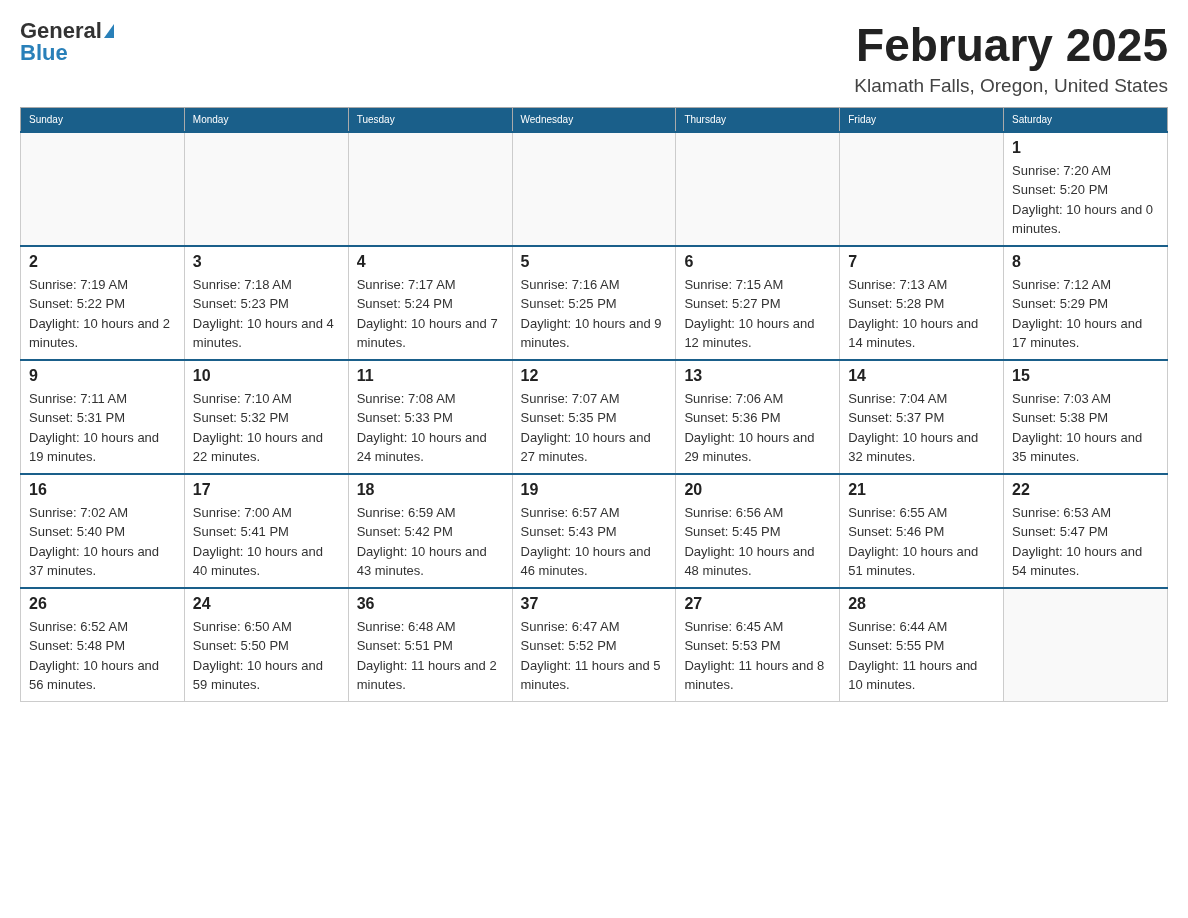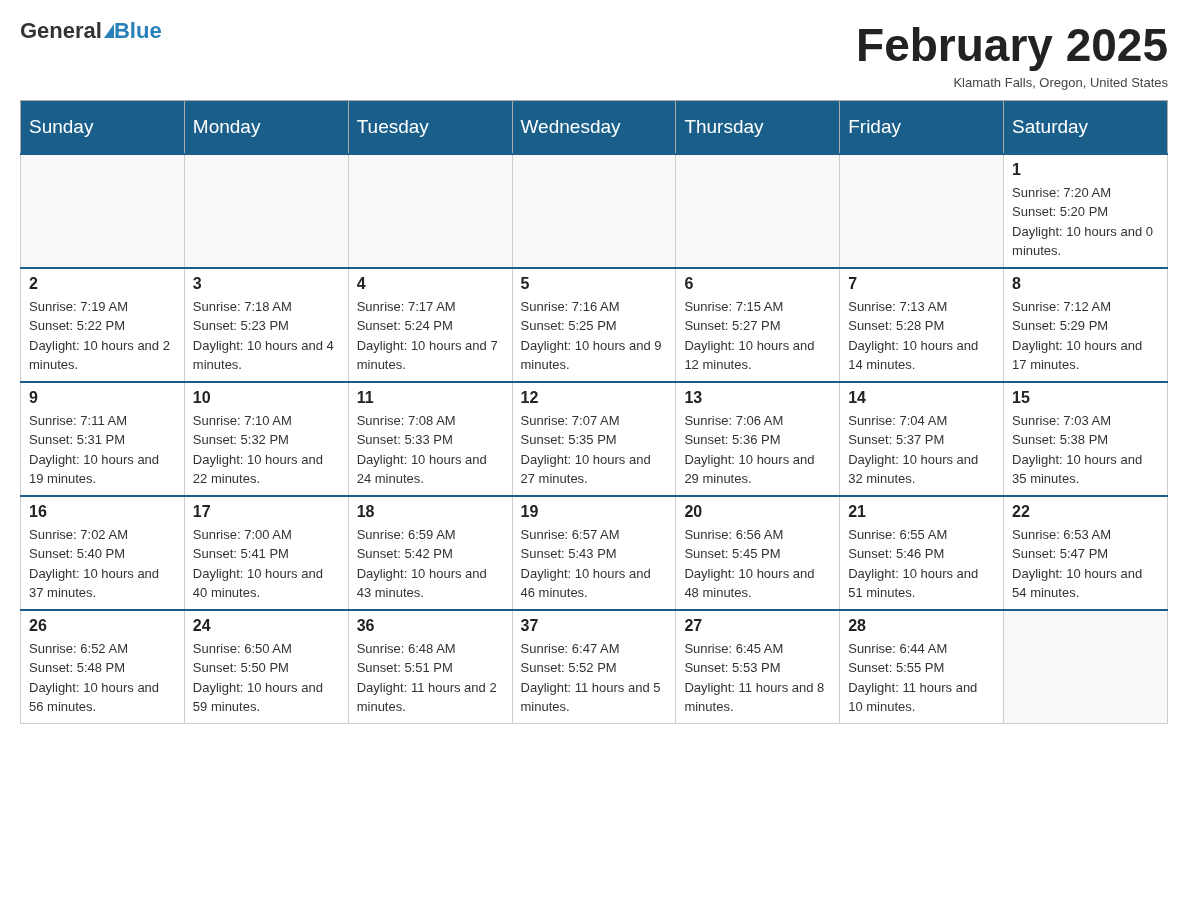--- a/index.html
+++ b/index.html
@@ -11,21 +11,21 @@
       min-height: 918px;
     }
     .header {
       display: flex;
       justify-content: space-between;
       align-items: flex-start;
       margin-bottom: 10px;
     }
     .logo {
       display: flex;
-      flex-direction: row;
+      flex-direction: column;
       align-items: flex-start;
     }
     .logo-general {
       font-size: 22px;
       font-weight: bold;
       color: #333;
       line-height: 1;
     }
     .logo-blue {
       font-size: 22px;
@@ -45,34 +45,34 @@
     .title-section {
       text-align: right;
     }
     .month-title {
       font-size: 46px;
       font-weight: bold;
       color: #222;
       line-height: 1.1;
     }
     .location {
-      font-size: 13px;
+      font-size: 19px;
       color: #444;
       margin-top: 4px;
     }
     .calendar {
       width: 100%;
       border-collapse: collapse;
       border: 1px solid #aaa;
     }
     .calendar th {
       background-color: #1a5f8a;
       color: #fff;
-      padding: 15px 8px;
-      font-size: 19px;
+      padding: 6px 8px;
+      font-size: 10px;
       font-weight: normal;
       text-align: left;
       border: 1px solid #aaa;
     }
     .calendar td {
       vertical-align: top;
       padding: 6px 8px;
       border: 1px solid #ccc;
       width: 14.28%;
       min-height: 100px;

